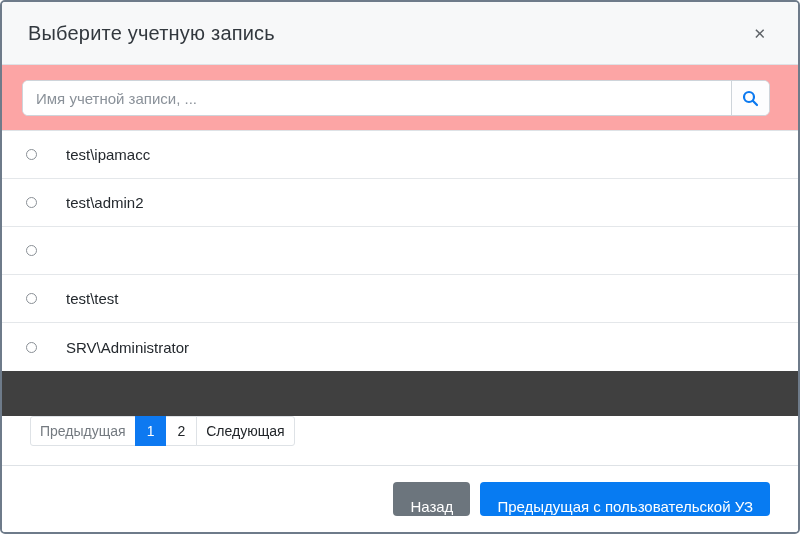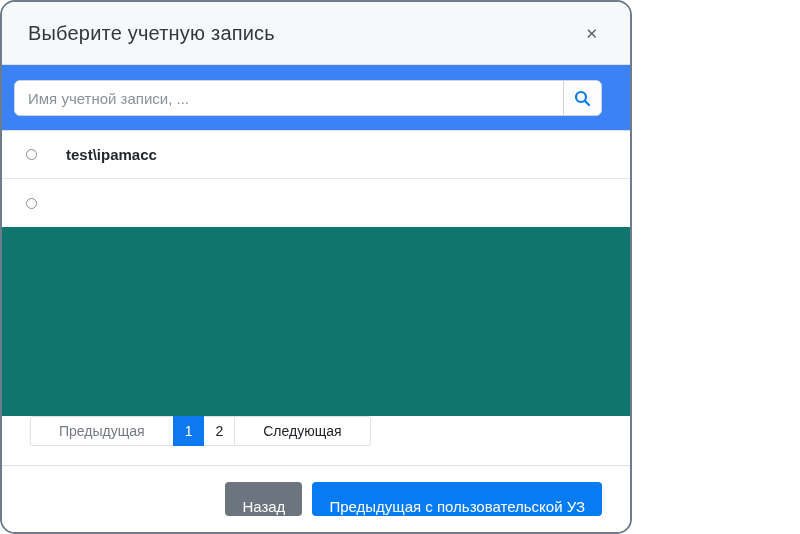--- a/index.html
+++ b/index.html
@@ -4,24 +4,24 @@
 <style>
   * { box-sizing: border-box; margin: 0; padding: 0; }
   html, body { width: 800px; height: 534px; }
   body {
     font-family: "Liberation Sans", "DejaVu Sans", sans-serif;
     background: #fff;
     color: #24292e;
   }
   .modal {
     position: relative;
-    width: 632px; height: 534px;
+    width: 800px; height: 534px;
     background: #fff;
     border: 2px solid #6e7b8a;
-    border-radius: 15px;
+    border-radius: 5px;
     overflow: hidden;
     display: flex;
     flex-direction: column;
   }
   
   .modal-header {
     height: 63px;
     background: #f7f8f9;
     border-bottom: 1px solid #dee2e6;
     display: flex;
@@ -41,23 +41,23 @@
     border: none;
     cursor: pointer;
     font-size: 15px;
     color: #5f6469;
     line-height: 1;
     padding: 6px;
     font-family: inherit;
   }
   
   .search-section {
-    background: #3b82f6;
+    background: #fca5a5;
     border-bottom: 1px solid #dee2e6;
-    padding: 15px 28px 14px 12px;
+    padding: 15px 28px 14px 20px;
     flex: 0 0 auto;
   }
   .input-group {
     display: flex;
     height: 36px;
     border: 1px solid #ced4da;
     border-radius: 6px;
     background: #fff;
     overflow: hidden;
   }
@@ -76,21 +76,21 @@
     width: 38px;
     border: none;
     border-left: 1px solid #ced4da;
     background: #fdfdfe;
     cursor: pointer;
     display: flex;
     align-items: center;
     justify-content: center;
   }
   
-  .account-list { flex: 1 1 auto; background: #0f766e; font-weight: bold; }
+  .account-list { flex: 1 1 auto; background: #404040; }
   .account-row {
     height: 48px;
     display: flex;
     align-items: center;
     padding-left: 24px;
     border-bottom: 1px solid #e4e7ea;
     cursor: pointer;
     background: #fff;
   }
   .account-row:last-child { border-bottom: none; }
@@ -108,21 +108,21 @@
   .pagination {
     display: flex;
     margin: 0 0 0 28px;
     padding-bottom: 19px;
     flex: 0 0 auto;
   }
   .page-item {
     height: 30px;
     display: flex;
     align-items: center;
-    padding: 0 28px;
+    padding: 0 9px;
     font-size: 14px;
     background: #fff;
     border: 1px solid #dee2e6;
     margin-left: -1px;
     color: #212529;
     cursor: pointer;
     user-select: none;
   }
   .page-item.first { border-radius: 3px 0 0 3px; margin-left: 0; }
   .page-item.last { border-radius: 0 3px 3px 0; }
@@ -185,20 +185,32 @@
     </div>
   </div>
 
   <div class="account-list">
     <div class="account-row">
       <span class="radio"></span>
       <span class="account-label">test\ipamacc</span>
     </div>
     <div class="account-row">
       <span class="radio"></span>
+      <span class="account-label">test\admin2</span>
+    </div>
+    <div class="account-row">
+      <span class="radio"></span>
+    </div>
+    <div class="account-row">
+      <span class="radio"></span>
+      <span class="account-label">test\test</span>
+    </div>
+    <div class="account-row">
+      <span class="radio"></span>
+      <span class="account-label">SRV\Administrator</span>
     </div>
   </div>
 
   <div class="pagination">
     <div class="page-item prev first">Предыдущая</div>
     <div class="page-item num active">1</div>
     <div class="page-item num">2</div>
     <div class="page-item last">Следующая</div>
   </div>
 

